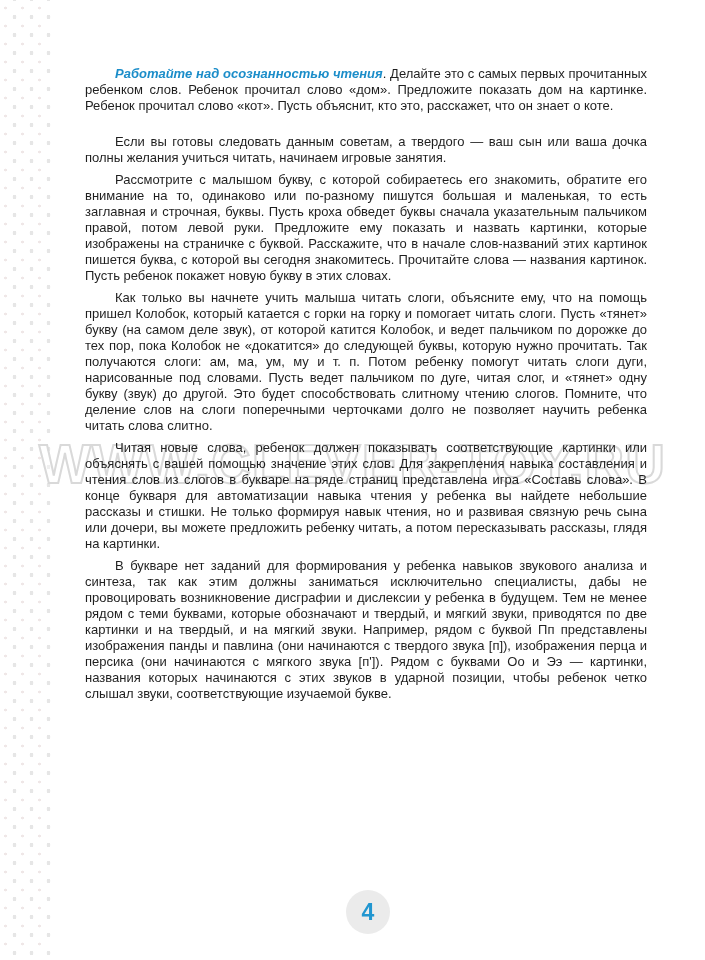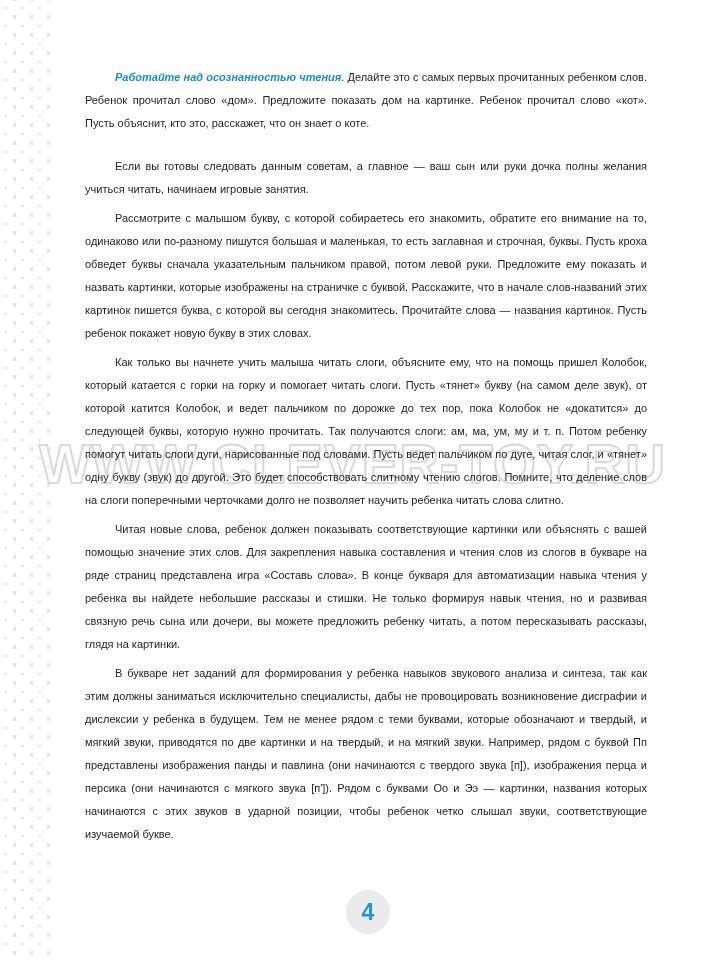--- a/index.html
+++ b/index.html
@@ -44,22 +44,22 @@
   }
   .content {
     position: absolute;
     left: 85px;
     top: 66px;
     width: 562px;
     z-index: 2;
   }
   .para {
     margin: 0 0 6px 0;
-    font-size: 11px;
-    line-height: 23px;
+    font-size: 13px;
+    line-height: 16px;
     text-align: justify;
     text-indent: 30px;
   }
   .para.first {
     margin-bottom: 20px;
   }
   .lead {
     color: var(--accent-blue, #1b8dc9);
     font-weight: bold;
     font-style: italic;
@@ -85,21 +85,21 @@
 </style>
 </head>
 <body>
 
 <div class="dots-strip"></div>
 
 <div class="watermark">WWW.CLEVER-TOY.RU</div>
 
 <div class="content">
   <p class="para first"><span class="lead">Работайте над осознанностью чтения</span><span>. Делайте это с самых первых прочитанных ребенком слов. Ребенок прочитал слово «дом». Предложите показать дом на картинке. Ребенок прочитал слово «кот». Пусть объяснит, кто это, расскажет, что он знает о коте.</span></p>
-  <p class="para">Если вы готовы следовать данным советам, а главное — ваш сын или руки дочка полны желания учиться читать, начинаем игровые занятия.</p>
+  <p class="para">Если вы готовы следовать данным советам, а твердого — ваш сын или ваша дочка полны желания учиться читать, начинаем игровые занятия.</p>
   <p class="para">Рассмотрите с малышом букву, с которой собираетесь его знакомить, обратите его внимание на то, одинаково или по-разному пишутся большая и маленькая, то есть заглавная и строчная, буквы. Пусть кроха обведет буквы сначала указательным пальчиком правой, потом левой руки. Предложите ему показать и назвать картинки, которые изображены на страничке с буквой. Расскажите, что в начале слов-названий этих картинок пишется буква, с которой вы сегодня знакомитесь. Прочитайте слова — названия картинок. Пусть ребенок покажет новую букву в этих словах.</p>
   <p class="para">Как только вы начнете учить малыша читать слоги, объясните ему, что на помощь пришел Колобок, который катается с горки на горку и помогает читать слоги. Пусть «тянет» букву (на самом деле звук), от которой катится Колобок, и ведет пальчиком по дорожке до тех пор, пока Колобок не «докатится» до следующей буквы, которую нужно прочитать. Так получаются слоги: ам, ма, ум, му и т. п. Потом ребенку помогут читать слоги дуги, нарисованные под словами. Пусть ведет пальчиком по дуге, читая слог, и «тянет» одну букву (звук) до другой. Это будет способствовать слитному чтению слогов. Помните, что деление слов на слоги поперечными черточками долго не позволяет научить ребенка читать слова слитно.</p>
   <p class="para">Читая новые слова, ребенок должен показывать соответствующие картинки или объяснять с вашей помощью значение этих слов. Для закрепления навыка составления и чтения слов из слогов в букваре на ряде страниц представлена игра «Составь слова». В конце букваря для автоматизации навыка чтения у ребенка вы найдете небольшие рассказы и стишки. Не только формируя навык чтения, но и развивая связную речь сына или дочери, вы можете предложить ребенку читать, а потом пересказывать рассказы, глядя на картинки.</p>
   <p class="para">В букваре нет заданий для формирования у ребенка навыков звукового анализа и синтеза, так как этим должны заниматься исключительно специалисты, дабы не провоцировать возникновение дисграфии и дислексии у ребенка в будущем. Тем не менее рядом с теми буквами, которые обозначают и твердый, и мягкий звуки, приводятся по две картинки и на твердый, и на мягкий звуки. Например, рядом с буквой Пп представлены изображения панды и павлина (они начинаются с твердого звука [п]), изображения перца и персика (они начинаются с мягкого звука [п']). Рядом с буквами Оо и Ээ — картинки, названия которых начинаются с этих звуков в ударной позиции, чтобы ребенок четко слышал звуки, соответствующие изучаемой букве.</p>
 
 </div>
 
 <div class="page-number-circle">
   <span>4</span>
 </div>

